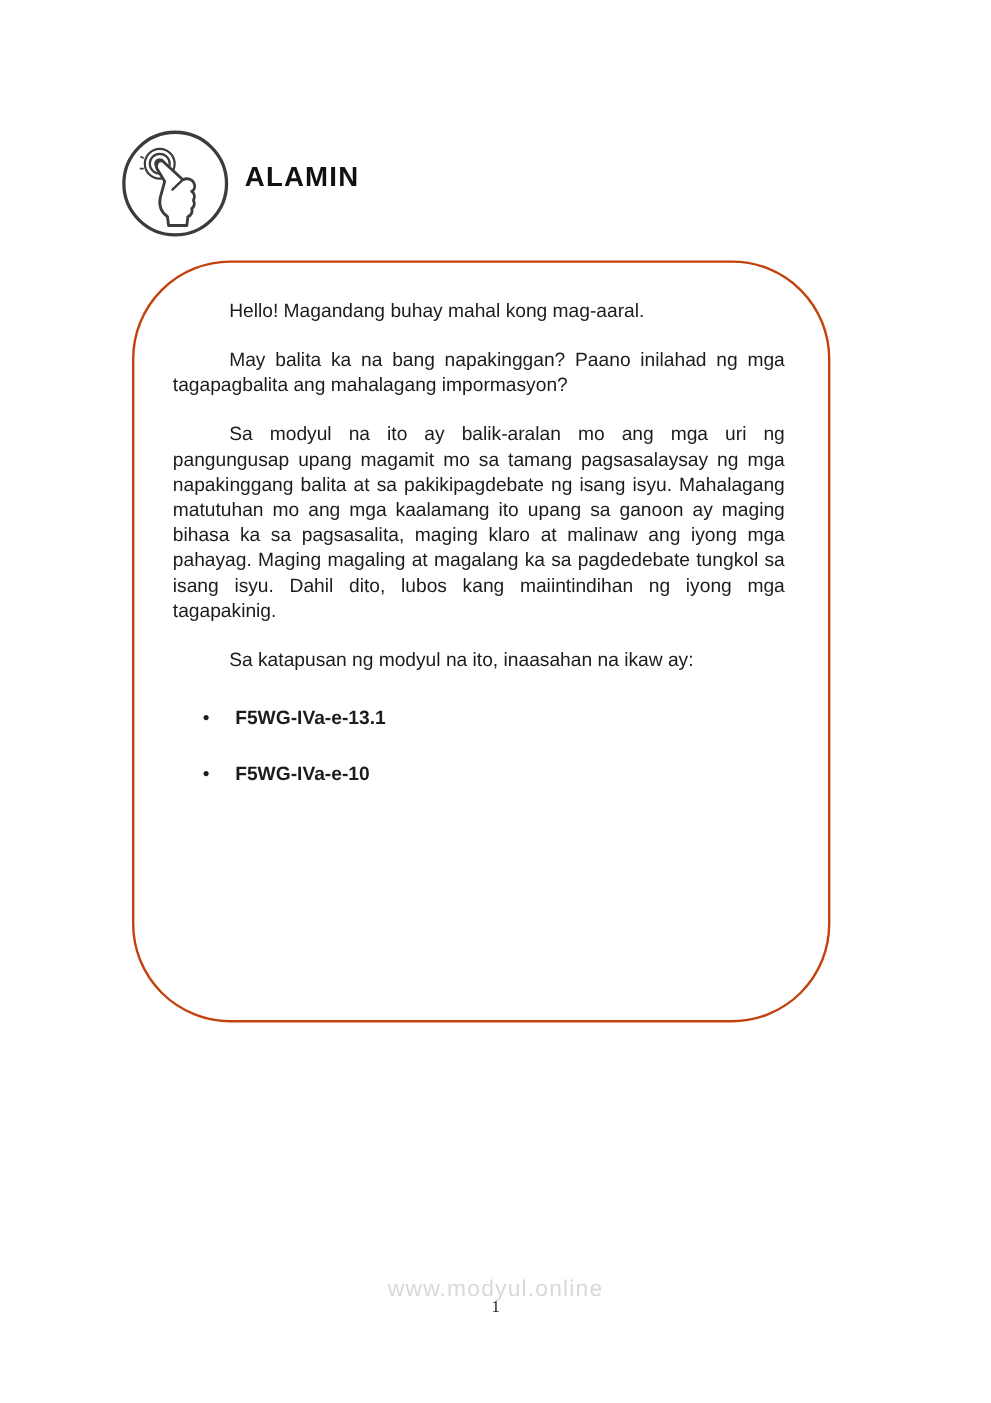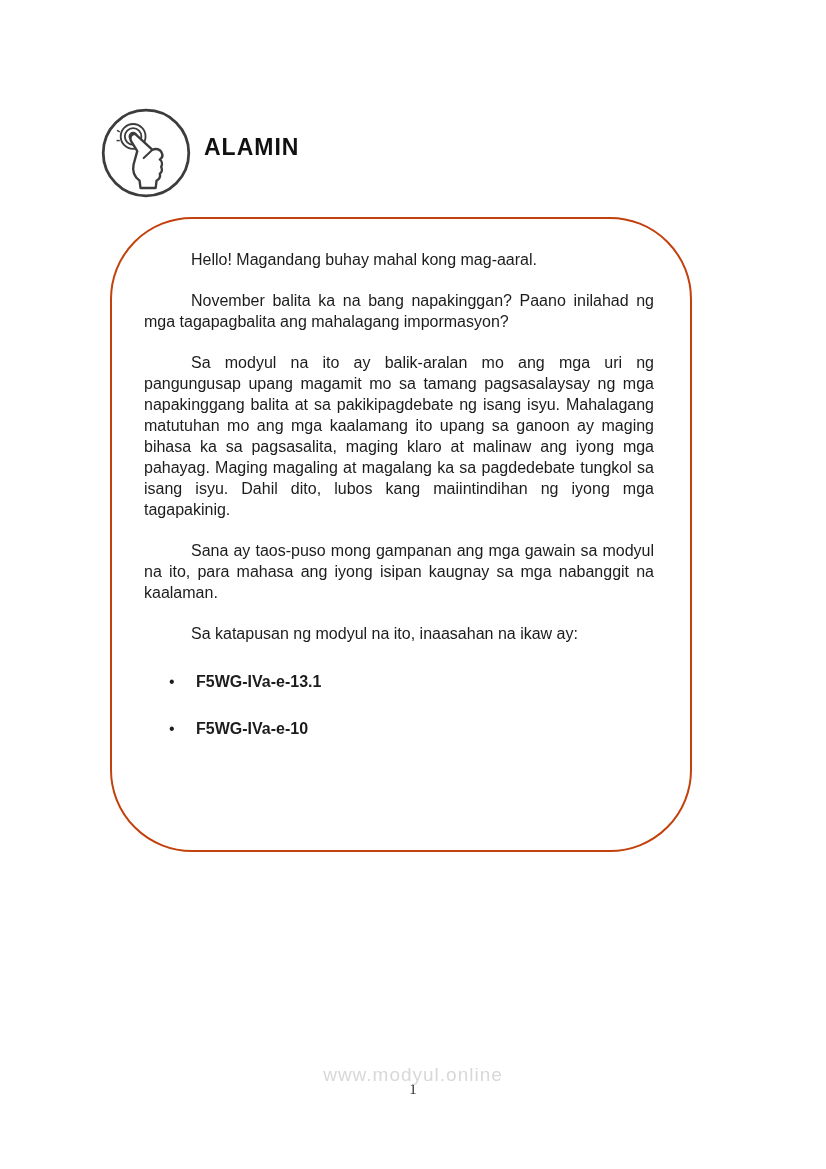--- a/index.html
+++ b/index.html
@@ -128,23 +128,22 @@
                  L40.5 48 Z" fill="#ffffff" stroke-width="2.6" stroke-linejoin="round" stroke-linecap="round"></path>
         <path d="M47.5 55.5 L57 46.5" stroke-width="2.2" stroke-linecap="round"></path>
       </g>
     </svg>
   </div>
   <div class="page-title">ALAMIN</div>
 
   <div class="content-box">
     <div class="content-inner">
       <p>Hello! Magandang buhay mahal kong mag-aaral.</p>
-      <p>November balita ka na bang napakinggan? Paano inilahad ng mga tagapagbalita ang mahalagang impormasyon?</p>
+      <p>May balita ka na bang napakinggan? Paano inilahad ng mga tagapagbalita ang mahalagang impormasyon?</p>
       <p>Sa modyul na ito ay balik-aralan mo ang mga uri ng pangungusap upang magamit mo sa tamang pagsasalaysay ng mga napakinggang balita at sa pakikipagdebate ng isang isyu. Mahalagang matutuhan mo ang mga kaalamang ito upang sa ganoon ay maging bihasa ka sa pagsasalita, maging klaro at malinaw ang iyong mga pahayag. Maging magaling at magalang ka sa pagdedebate tungkol sa isang isyu. Dahil dito, lubos kang maiintindihan ng iyong mga tagapakinig.</p>
-      <p>Sana ay taos-puso mong gampanan ang mga gawain sa modyul na ito, para mahasa ang iyong isipan kaugnay sa mga nabanggit na kaalaman.</p>
       <p class="lead-in">Sa katapusan ng modyul na ito, inaasahan na ikaw ay:</p>
 
       <ul class="objectives">
         <li>
           <span class="bullet-marker">•</span>
           <div class="obj-code">F5WG-IVa-e-13.1</div>
         </li>
         <li>
           <span class="bullet-marker">•</span>
           <div class="obj-code">F5WG-IVa-e-10</div>

